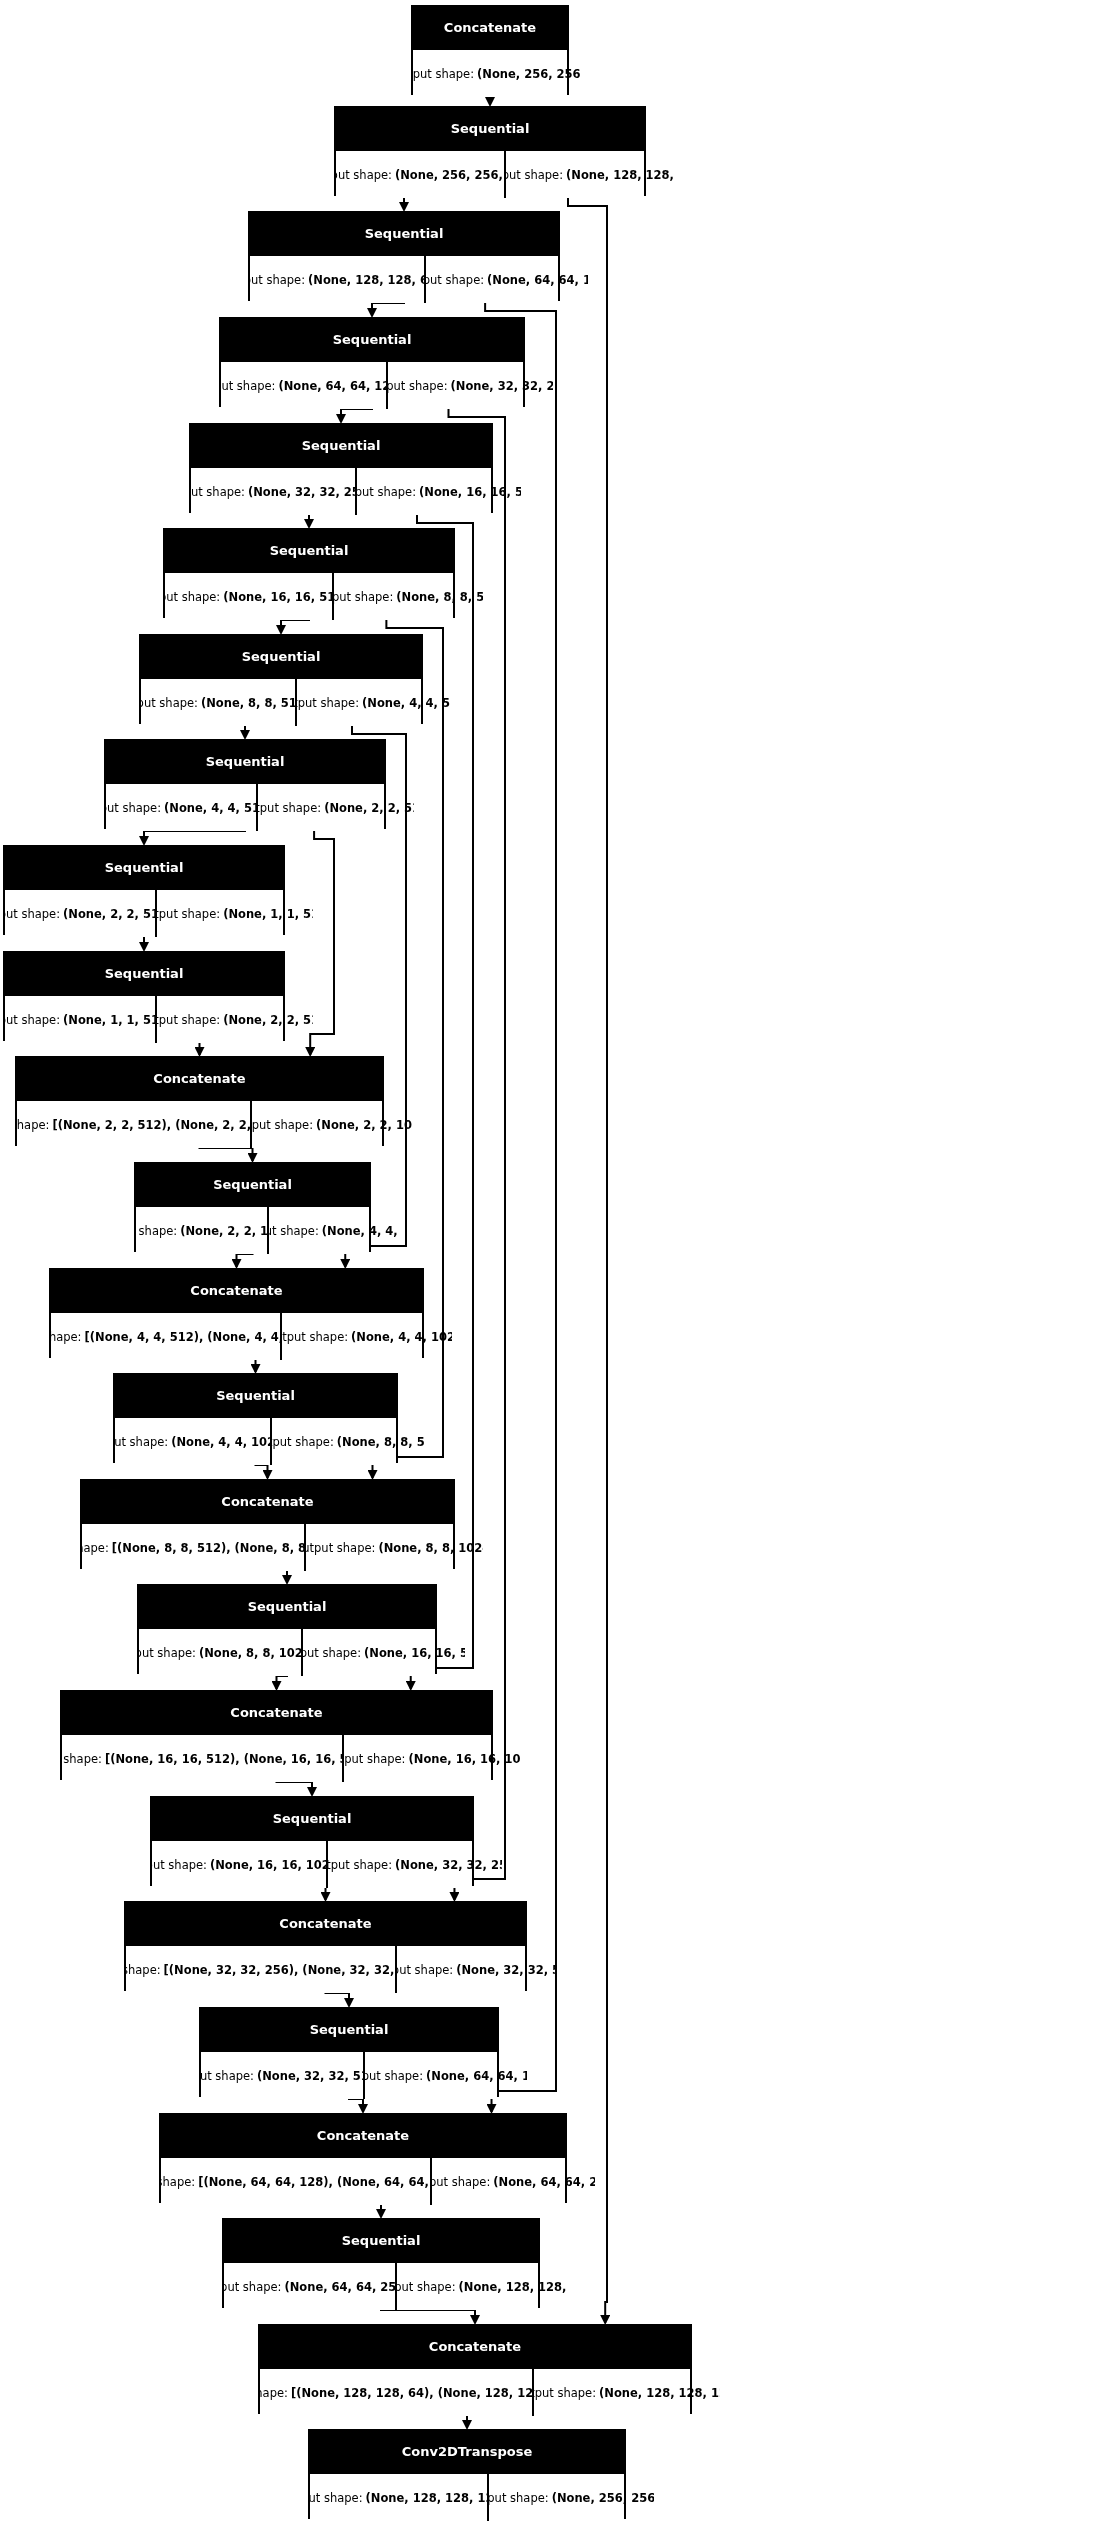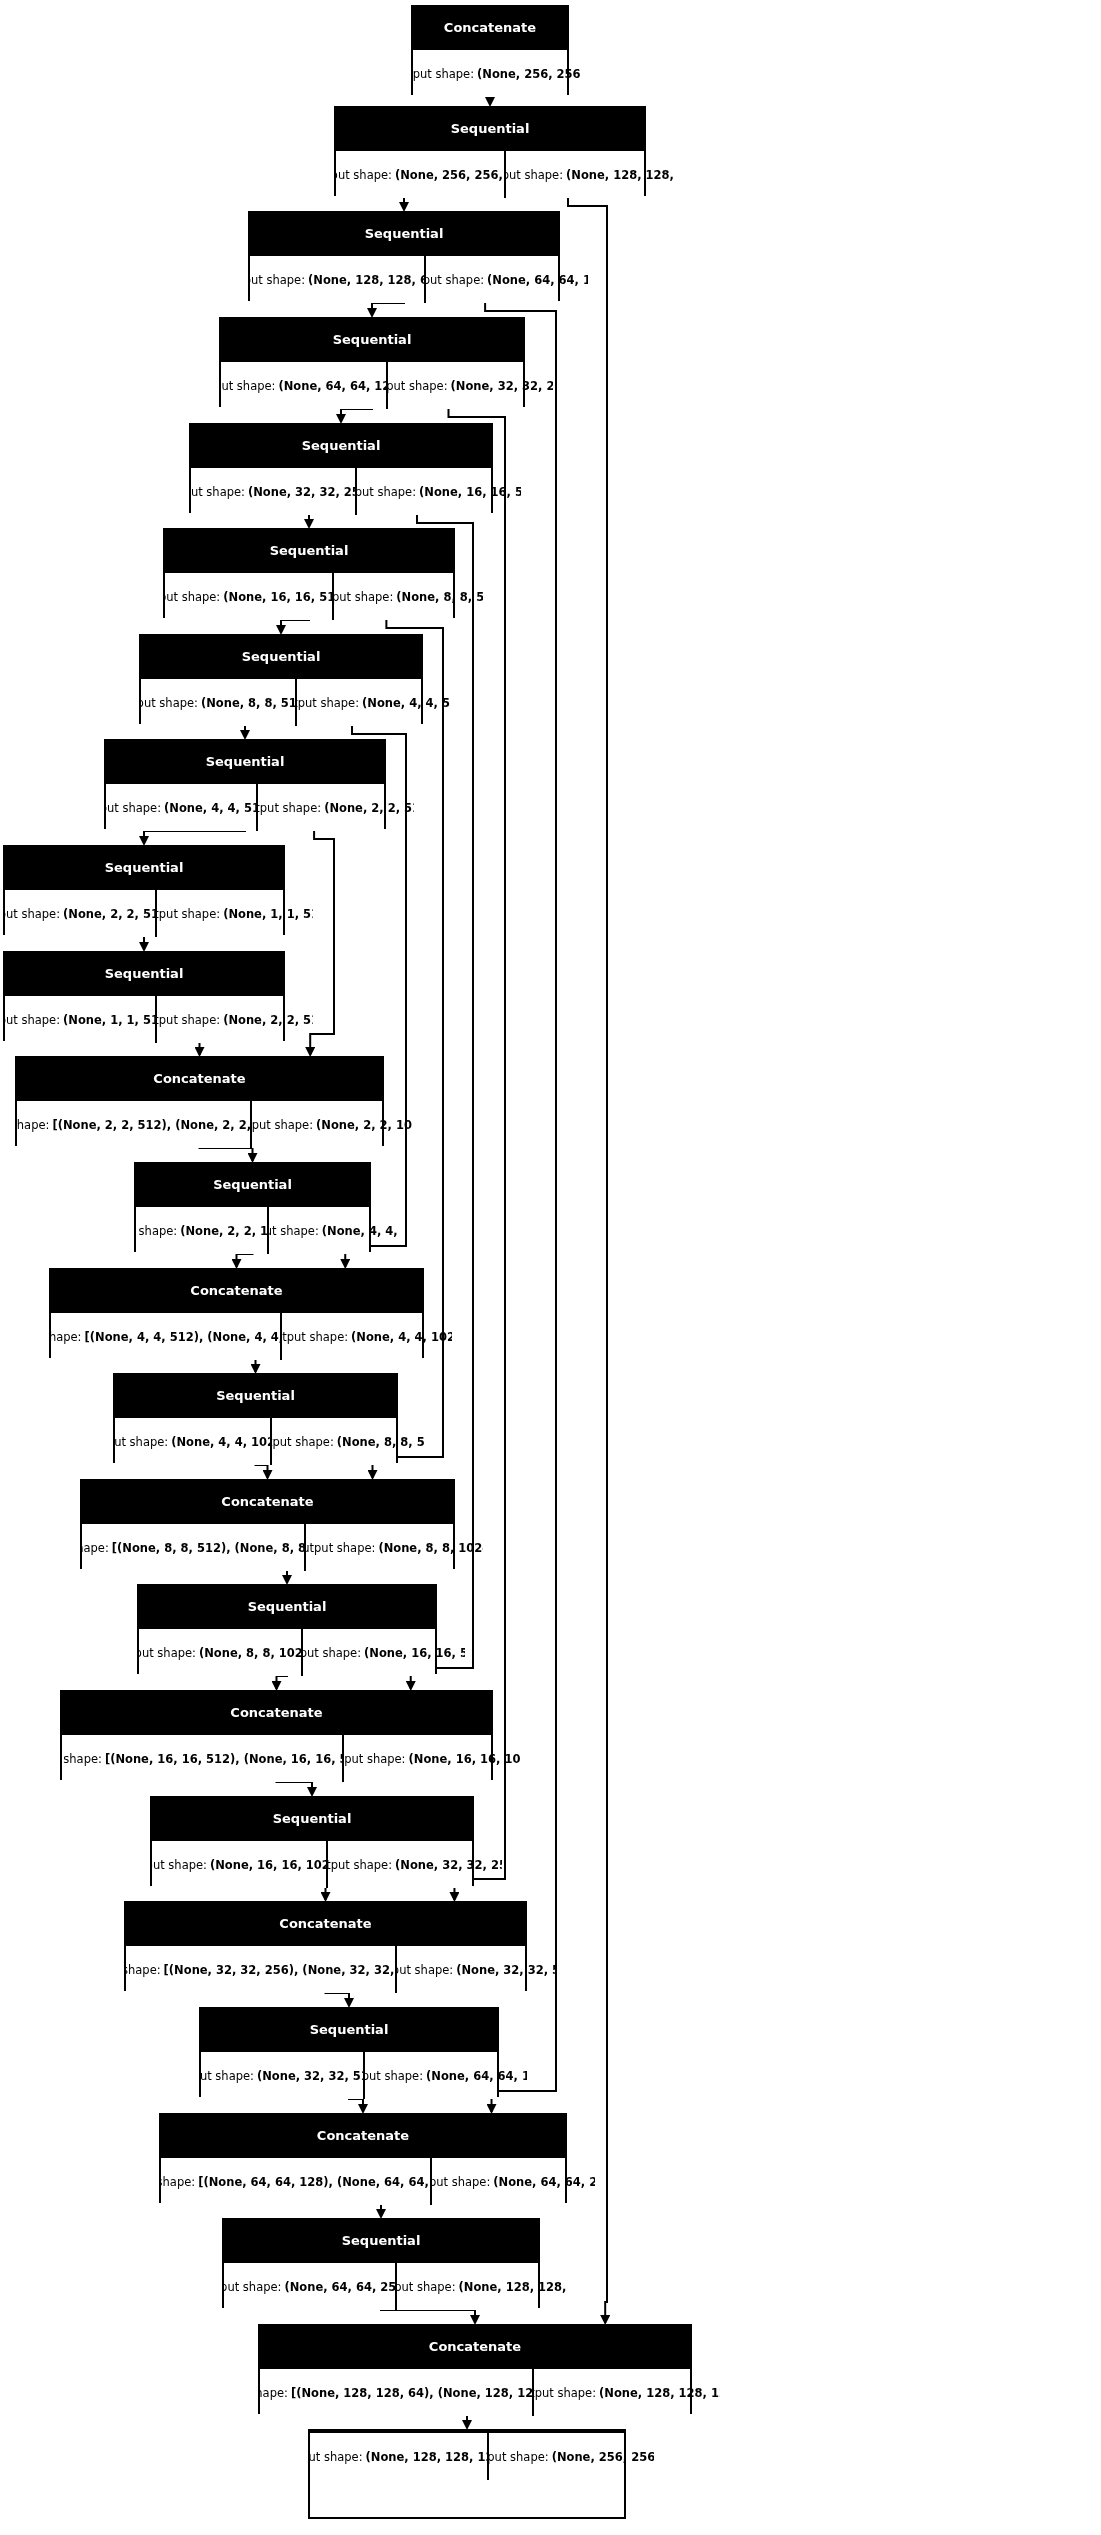--- a/index.html
+++ b/index.html
@@ -407,20 +407,21 @@
           <span class="shape-label">Input shape:</span>
           <span class="shape-val">[(None, 128, 128, 64), (None, 128, 128, 64)]</span>
         </div>
         <div class="shape-cell out" style="width: 40%;">
           <span class="shape-label">Output shape:</span>
           <span class="shape-val">(None, 128, 128, 128)</span>
         </div>
       </div>
     </div>
     <div class="node" style="left: 308px; top: 2429px; width: 318px; height: 90px;">
+      <div class="node-title" style="height: 41px; line-height: 41px;">Conv2DTranspose</div>
       <div class="node-shapes" style="height: 47px;">
         <div class="shape-cell in" style="width: 52%;">
           <span class="shape-label">Input shape:</span>
           <span class="shape-val">(None, 128, 128, 128)</span>
         </div>
         <div class="shape-cell out" style="width: 48%;">
           <span class="shape-label">Output shape:</span>
           <span class="shape-val">(None, 256, 256, 3)</span>
         </div>
       </div>

